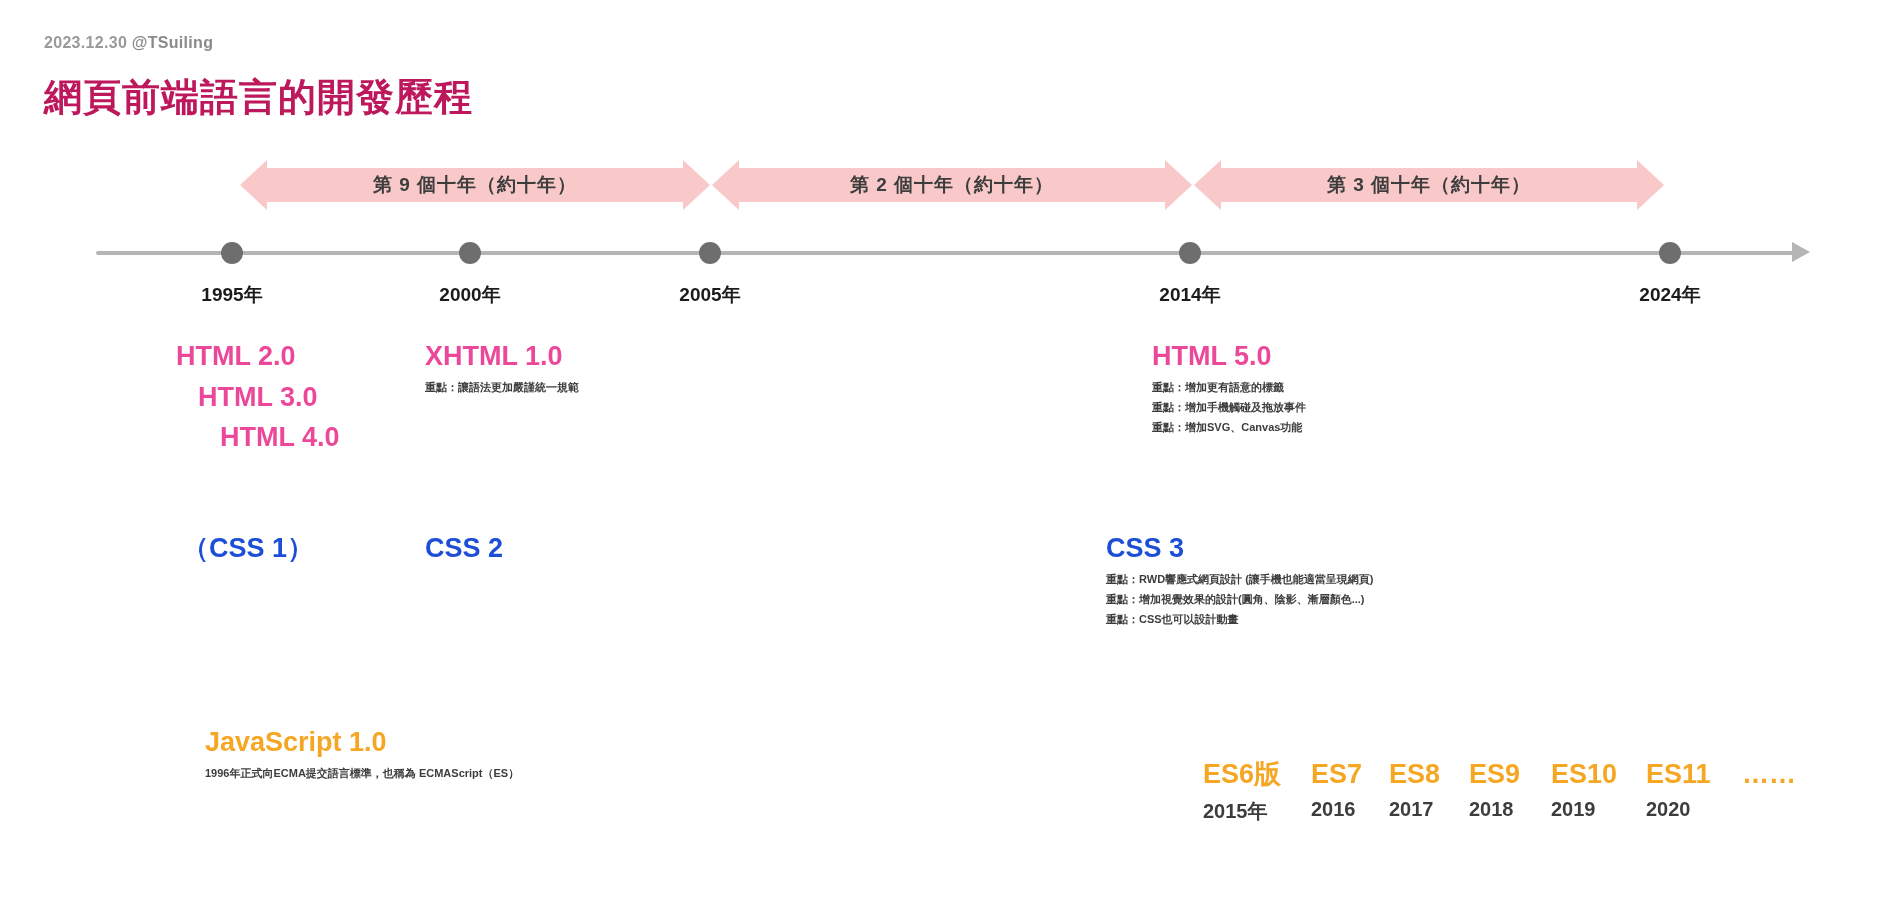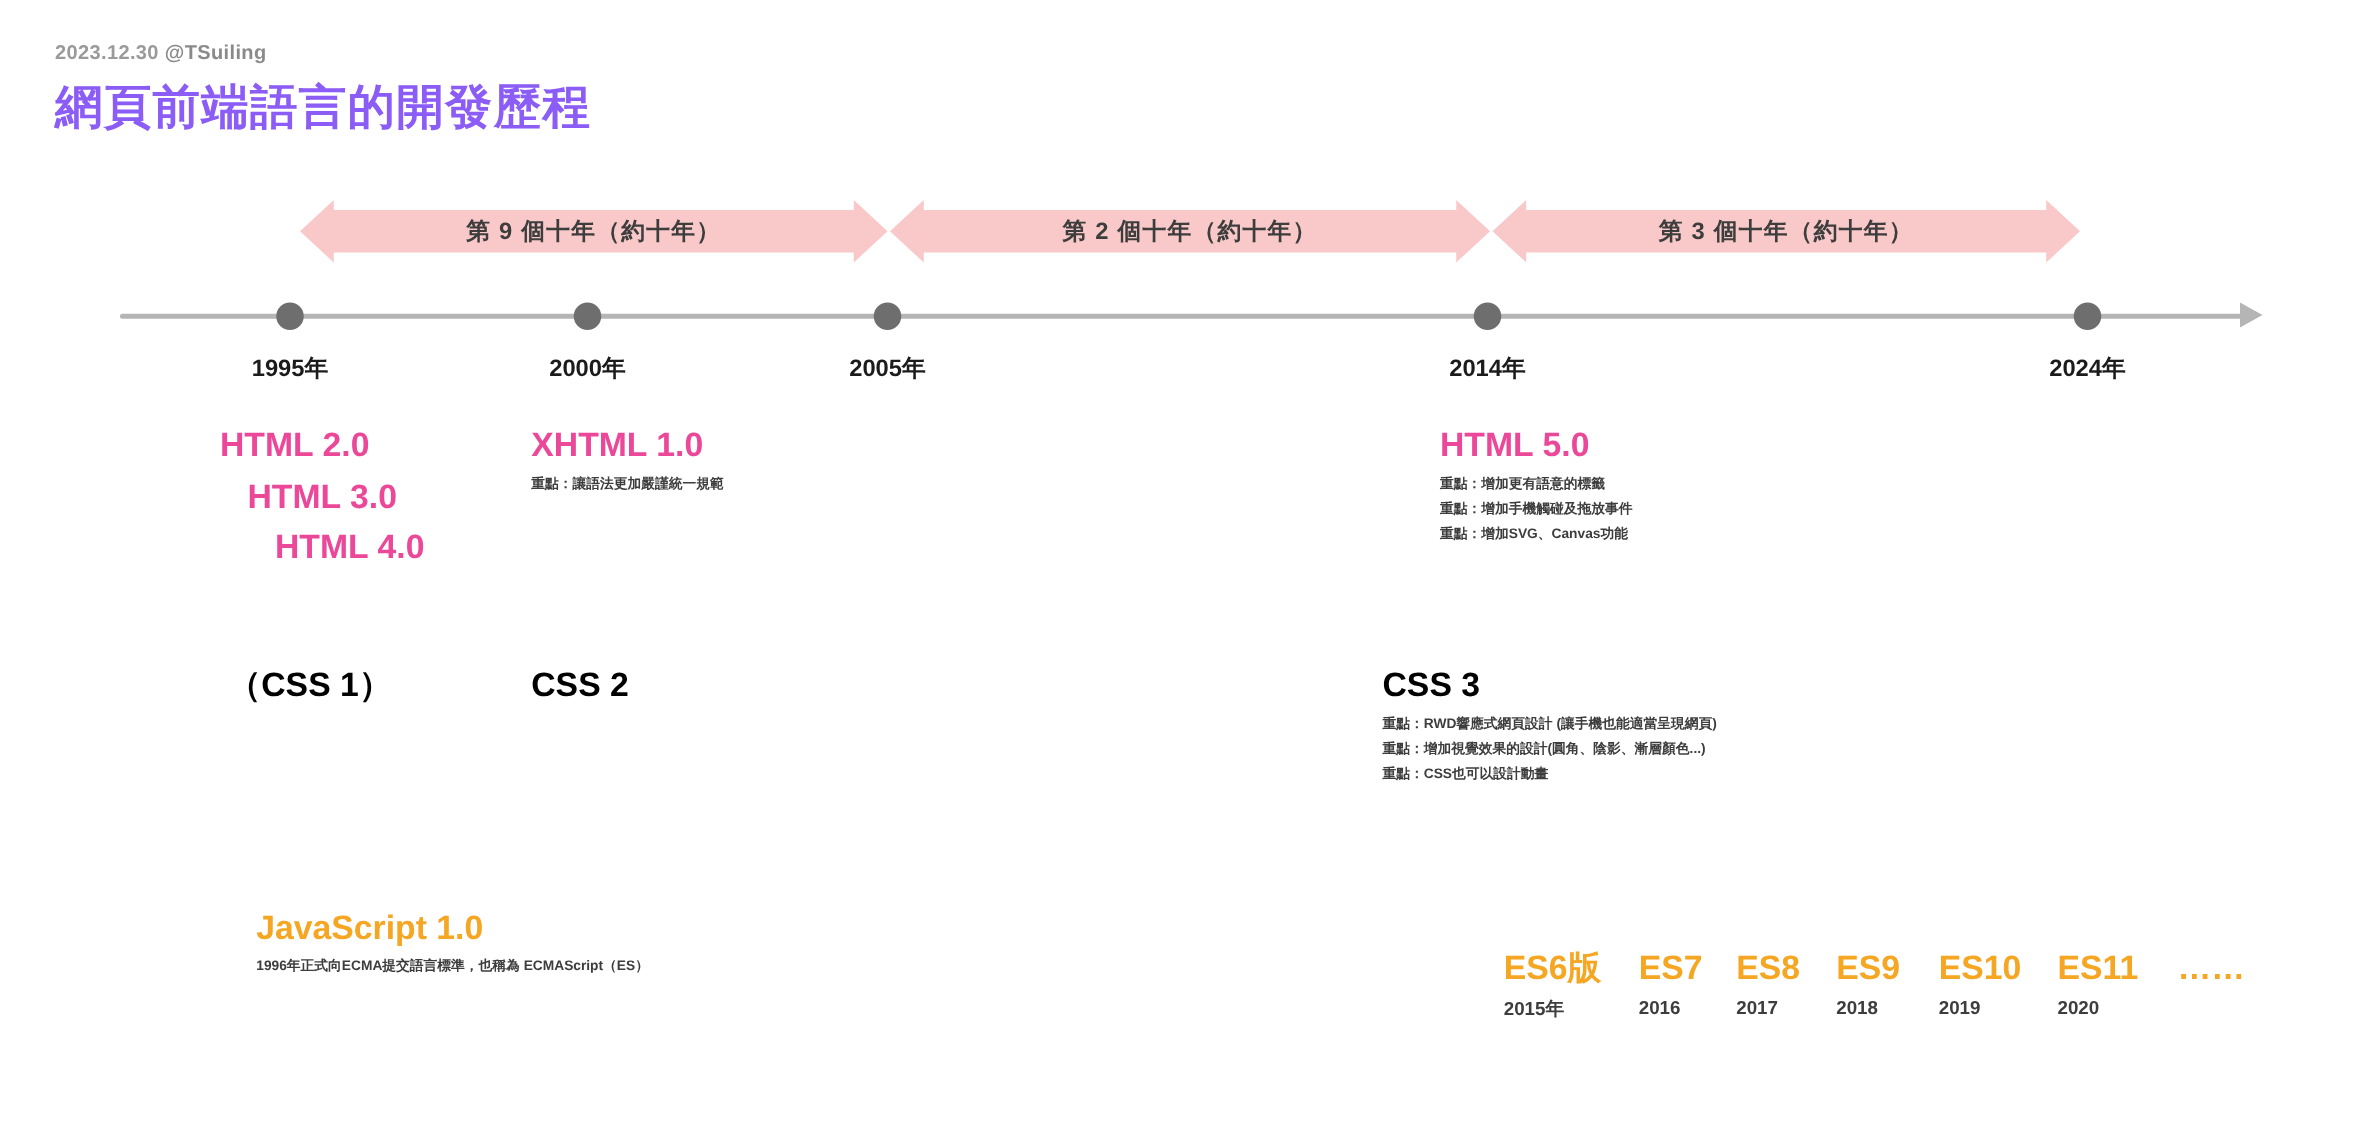--- a/index.html
+++ b/index.html
@@ -23,24 +23,24 @@
     top: 34px;
   }
   .byline {
     font-size: 16px;
     color: #9a9a9a;
     font-weight: bold;
     letter-spacing: 0.3px;
   }
   .byline .handle { color: #8a8a8a; }
   .title {
-    margin-top: 8px;
+    margin-top: 20px;
     font-size: 38px;
     font-weight: bold;
-    color: #8b5cf6;
+    color: #be185d;
     letter-spacing: 1px;
   }
 
   
   .eras {
     position: absolute;
     top: 160px;
     left: 0;
     width: 1900px;
     height: 56px;
@@ -135,21 +135,21 @@
   .block {
     position: absolute;
   }
   .headline {
     font-size: 27px;
     font-weight: bold;
     line-height: 1.5;
     white-space: nowrap;
   }
   .headline.red { color: #ec4899; }
-  .headline.blue { color: #000000; }
+  .headline.blue { color: #1d4ed8; }
   .headline.orange { color: #f5a623; }
   .note {
     font-size: 11px;
     font-weight: bold;
     color: #3d3d3d;
     line-height: 1.85;
     white-space: nowrap;
   }
   .html-stack { text-align: left; }
   .html-stack .l1 { padding-left: 0px; }
@@ -165,21 +165,21 @@
     font-size: 27px;
     font-weight: bold;
     color: #f5a623;
     white-space: nowrap;
   }
   .es-years {
     display: flex;
     margin-top: 6px;
   }
   .es-years .es-year {
-    font-size: 15px;
+    font-size: 20px;
     font-weight: bold;
     color: #3d3d3d;
     white-space: nowrap;
   }
 </style>
 </head>
 <body>
 
 <div class="header">
   <div class="byline">

